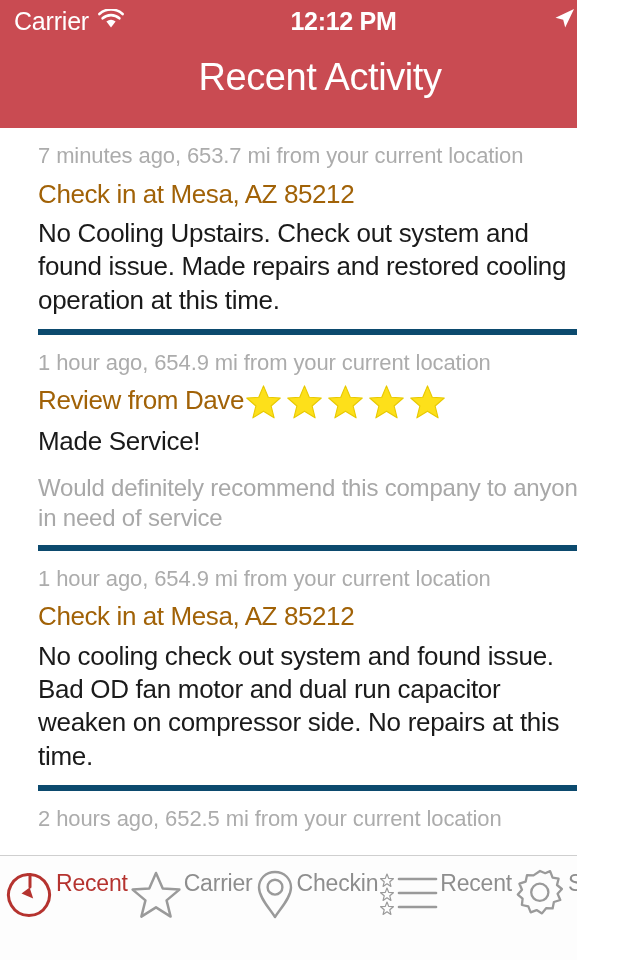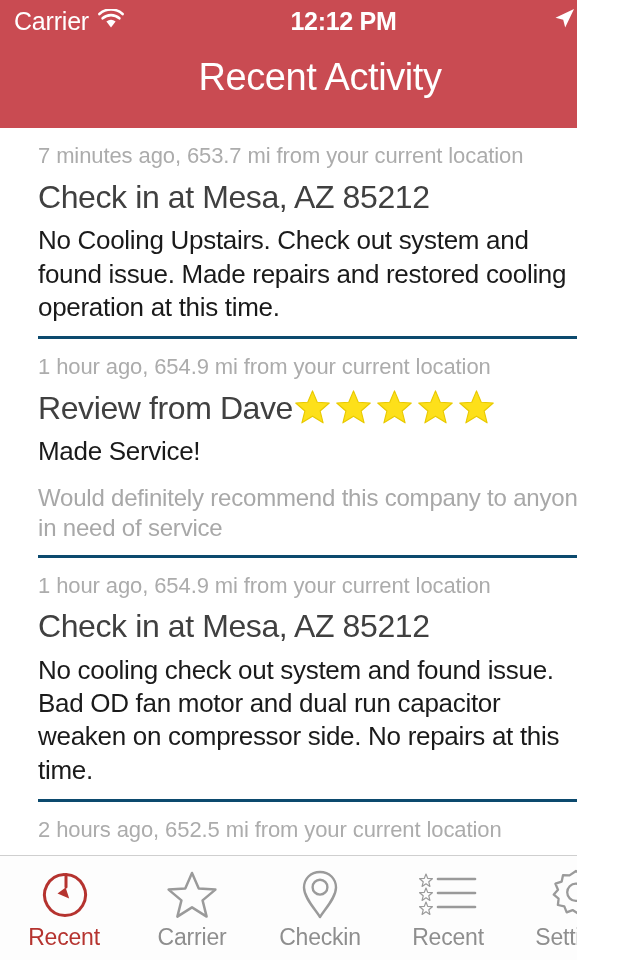--- a/index.html
+++ b/index.html
@@ -34,33 +34,33 @@
     line-height:1; margin-top:16px;
   }
 
   
   .list{
     position:absolute; top:128px; left:0; width:640px; height:727px;
     background:#fff; overflow:hidden;
   }
   .row{
     position:relative; padding:14px 0 12px 0;
-    border-bottom:3px solid #0c4a6e;
+    border-bottom:6px solid #0c4a6e;
     margin-left:38px; padding-right:0;
   }
   .row:last-child{ border-bottom:none; }
   .row-inner{ padding-right:70px; }
   .row.no-chevron .row-inner{ padding-right:38px; }
 
   .meta{
     font-size:22px; color:#acacac; font-weight:300;
     letter-spacing:-0.1px; line-height:1.25; margin-bottom:9px;
   }
   .title{
-    font-size:32px; color:#404040; font-weight:400;
+    font-size:26px; color:#a16207; font-weight:400;
     letter-spacing:-0.4px; line-height:1.18; margin-bottom:8px;
   }
   .body{
     font-size:26px; color:#1a1a1a; font-weight:400;
     letter-spacing:-0.3px; line-height:1.28;
   }
   .subtle{
     font-size:24px; color:#a8a8a8; font-weight:300;
     letter-spacing:-0.2px; line-height:1.25; margin-top:14px;
   }
@@ -71,22 +71,22 @@
     width:20px; height:34px;
   }
 
   
   .tabbar{
     position:absolute; bottom:0; left:0; width:640px; height:105px;
     background:#fdfdfd; border-top:1px solid #cfcfcf;
     display:flex;
   }
   .tab{
-    flex:1; display:flex; flex-direction:column;
-    align-items:center; justify-content:flex-start; padding-top:12px;
+    flex:1; display:flex; flex-direction:row;
+    align-items:flex-start; justify-content:flex-start; padding-top:12px;
   }
   .tab-icon{ height:54px; display:flex; align-items:center; justify-content:center; }
   .tab-label{
     font-size:23px; color:#8e8e8e; font-weight:400;
     letter-spacing:-0.2px; margin-top:2px;
   }
   .tab.active .tab-label{ color:#B5332F; }
 </style>
 </head>
 <body>

